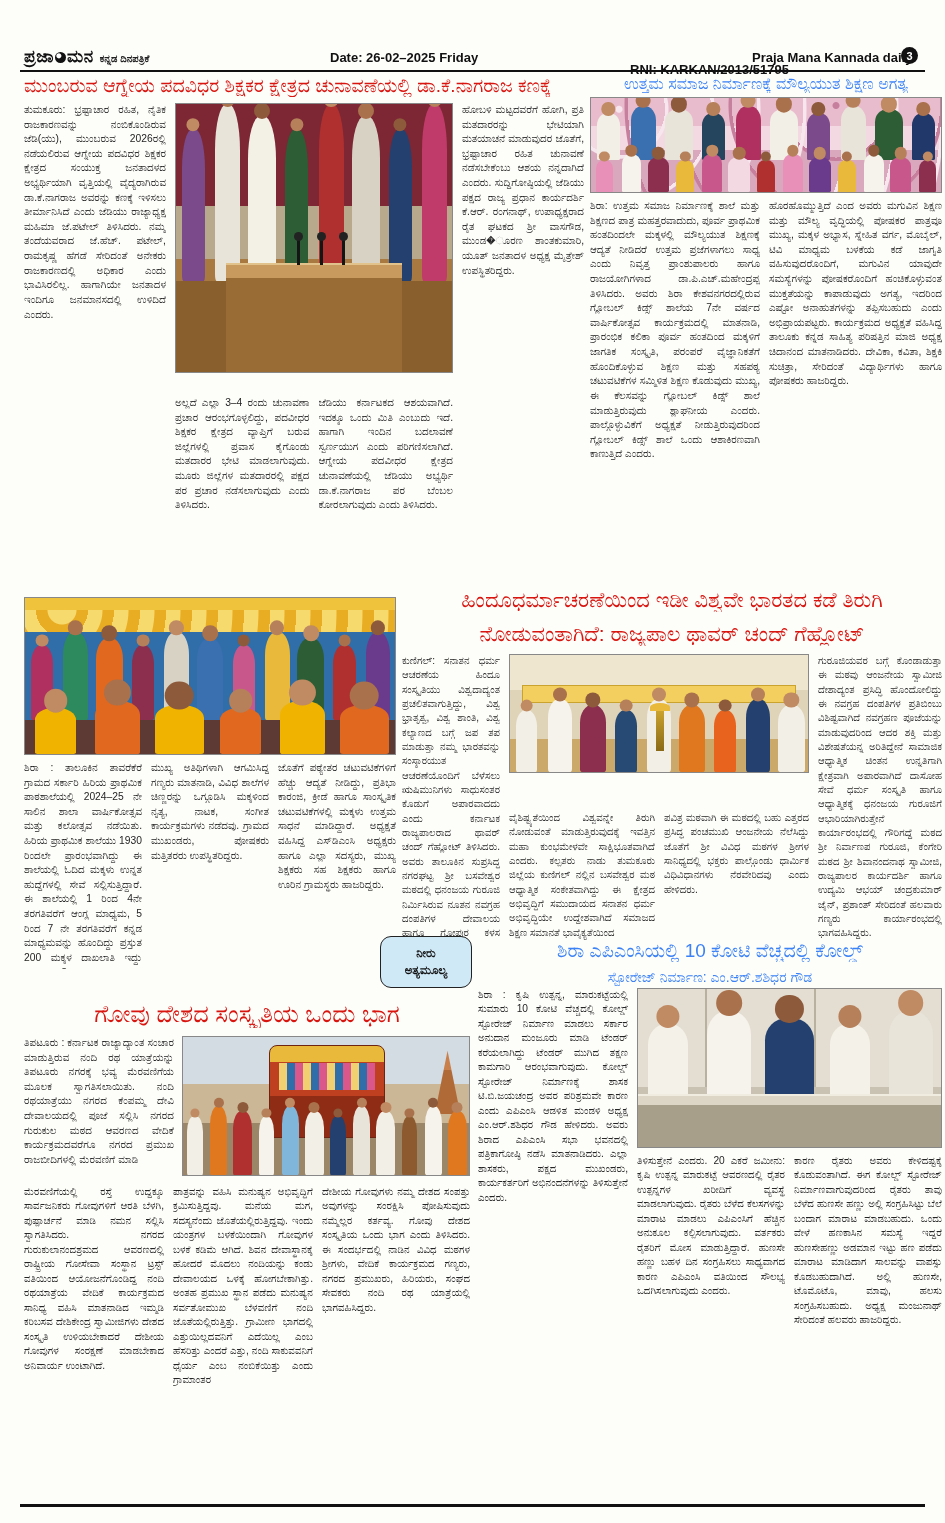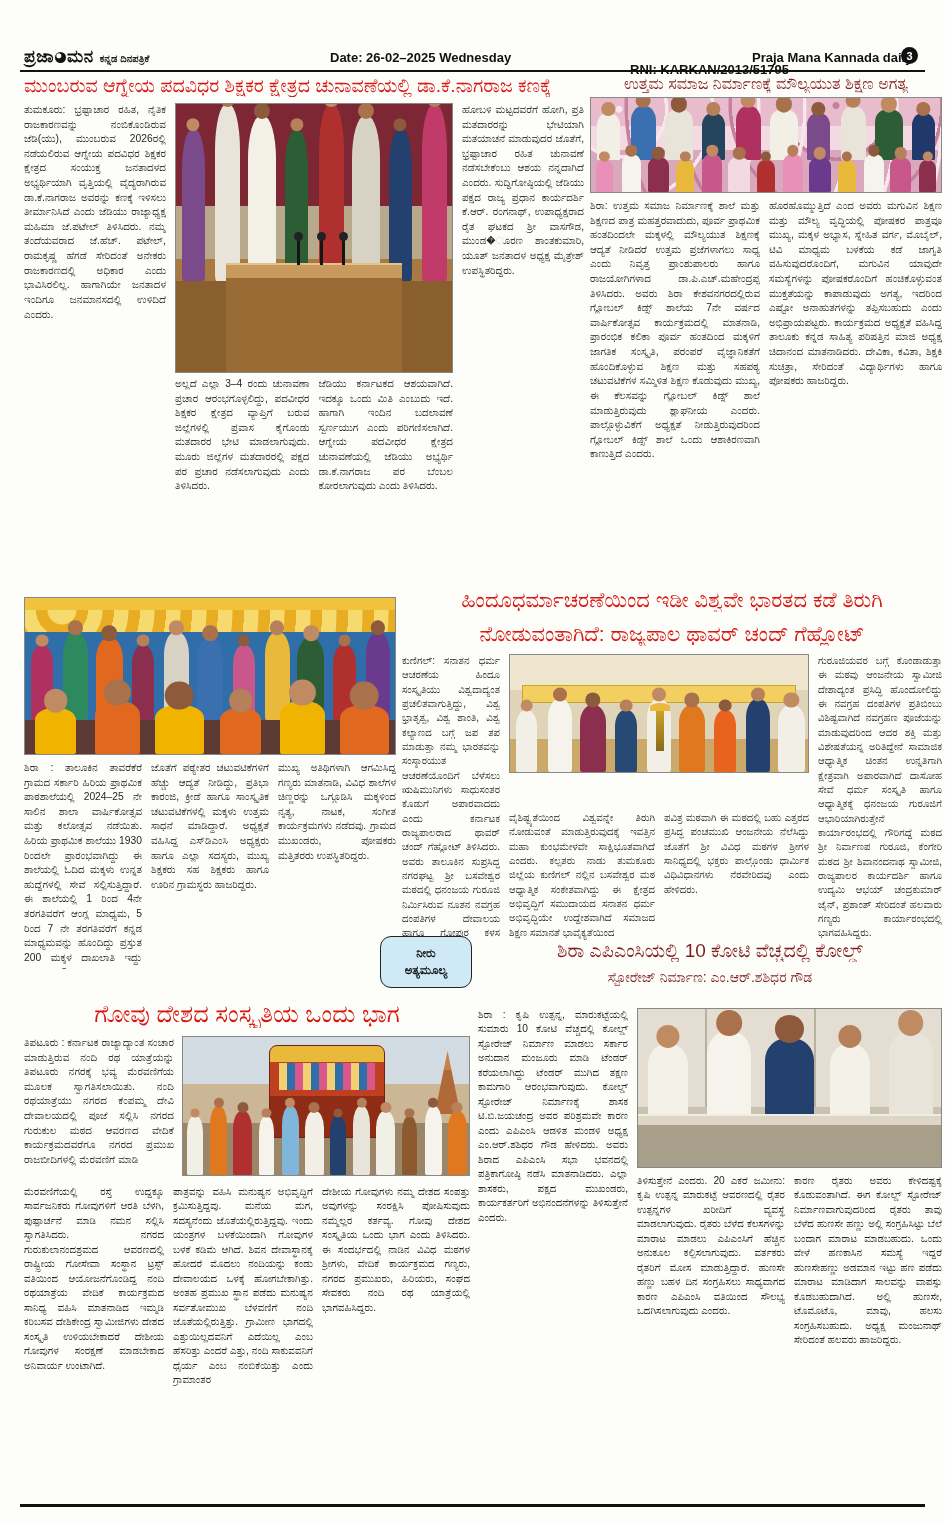--- a/index.html
+++ b/index.html
@@ -11,21 +11,21 @@
   .mast-sub{font-size:10px;font-weight:bold;color:#222;margin-left:6px;}
   .hdr-txt{font-weight:bold;font-size:13px;color:#111;white-space:nowrap;}
   .emblem{display:inline-block;width:11px;height:11px;border-radius:50%;
           background:radial-gradient(circle at 35% 35%,#fff 0 2px,#111 3px);vertical-align:-1px;margin:0 1px;}
   .pgno{width:17px;height:17px;border-radius:50%;background:#111;color:#fff;font-size:11px;
         font-weight:bold;display:flex;align-items:center;justify-content:center;}
   .rule{background:#111;}
   
   .hl{font-weight:normal;white-space:nowrap;overflow:hidden;}
   .hl-red{color:#d9150f;}
-  .hl-blk{color:#7f1d1d;}
+  .hl-blk{color:#3b82f6;}
   
   .cols{display:flex;gap:9px;}
   .bcol{font-size:10.3px;line-height:1.42;text-align:justify;overflow:hidden;color:#242424;}
   .lead-sp{letter-spacing:.1px;}
   
   .photo{position:relative;overflow:hidden;background:#b9b2a6;border:1px solid #888;}
   .person{position:absolute;bottom:0;border-radius:45% 45% 6% 6% / 26% 26% 4% 4%;}
   .head{position:absolute;left:50%;top:0;transform:translate(-50%,-82%);
         width:58%;padding-top:58%;border-radius:50%;}
   
@@ -68,31 +68,31 @@
         font-weight:bold;font-size:11.5px;color:#111;line-height:1.5;}
 </style>
 </head>
 <body>
 
 <div id="page">
 
   <div class="abs" style="left:24px;top:47px;">
     <span class="mast">ಪ್ರಜಾ</span><span class="emblem"></span><span class="mast">ಮನ</span><span class="mast-sub">ಕನ್ನಡ ದಿನಪತ್ರಿಕೆ</span>
   </div>
-  <div class="abs hdr-txt" style="left:330px;top:50px;">Date: 26-02–2025 Wednesday</div>
+  <div class="abs hdr-txt" style="left:330px;top:50px;">Date: 26-02–2025 Friday</div>
   <div class="abs hdr-txt" style="left:630px;top:62px;">RNI: KARKAN/2013/51795</div>
   <div class="abs hdr-txt" style="left:752px;top:50px;">Praja Mana Kannada daily</div>
   <div class="abs pgno" style="left:901px;top:47px;">3</div>
   <div class="abs rule" style="left:20px;top:70px;width:905px;height:2px;"></div>
 
   <div class="abs" style="left:24px;top:75px;width:560px;">
     <div class="hl hl-red" style="font-size:19px;">ಮುಂಬರುವ ಆಗ್ನೇಯ ಪದವಿಧರ ಶಿಕ್ಷಕರ ಕ್ಷೇತ್ರದ ಚುನಾವಣೆಯಲ್ಲಿ ಡಾ.ಕೆ.ನಾಗರಾಜ ಕಣಕ್ಕೆ</div>
     <div class="cols" style="margin-top:6px;height:478px;">
       <div class="bcol" style="width:142px;">ತುಮಕೂರು: ಭ್ರಷ್ಟಾಚಾರ ರಹಿತ, ನೈತಿಕ ರಾಜಕಾರಣವನ್ನು ನಂಬಿಕೊಂಡಿರುವ ಜೆಡಿ(ಯು), ಮುಂಬರುವ 2026ರಲ್ಲಿ ನಡೆಯಲಿರುವ ಆಗ್ನೇಯ ಪದವಿಧರ ಶಿಕ್ಷಕರ ಕ್ಷೇತ್ರದ ಸಂಯುಕ್ತ ಜನತಾದಳದ ಅಭ್ಯರ್ಥಿಯಾಗಿ ವೃತ್ತಿಯಲ್ಲಿ ವೈದ್ಯರಾಗಿರುವ ಡಾ.ಕೆ.ನಾಗರಾಜ ಅವರನ್ನು ಕಣಕ್ಕೆ ಇಳಿಸಲು ತೀರ್ಮಾನಿಸಿದೆ ಎಂದು ಜೆಡಿಯು ರಾಜ್ಯಾಧ್ಯಕ್ಷ ಮಹಿಮಾ ಜೆ.ಪಟೇಲ್ ತಿಳಿಸಿದರು. ನಮ್ಮ ತಂದೆಯವರಾದ ಜೆ.ಹೆಚ್. ಪಟೇಲ್, ರಾಮಕೃಷ್ಣ ಹೆಗಡೆ ಸೇರಿದಂತೆ ಅನೇಕರು ರಾಜಕಾರಣದಲ್ಲಿ ಅಧಿಕಾರ ಎಂದು ಭಾವಿಸಿರಲಿಲ್ಲ. ಹಾಗಾಗಿಯೇ ಜನತಾದಳ ಇಂದಿಗೂ ಜನಮಾನಸದಲ್ಲಿ ಉಳಿದಿದೆ ಎಂದರು.</div>
-      <div style="width:278px;display:flex;flex-direction:column;gap:4px;">
+      <div style="width:278px;display:flex;flex-direction:column;gap:23px;">
         <div class="photo ph-press" style="height:268px;">
           <div class="crowd" style="position:absolute;inset:0;">
               <div class="person" style="width: 8.25%; left: 2.125%; height: 56.76%; bottom: 34%; background: rgb(122, 74, 138);">
                 <div class="head" style="background: rgb(192, 138, 99);"></div>
               </div>
               <div class="person" style="width: 9.125%; left: 14.1875%; height: 66%; bottom: 34%; background: rgb(232, 228, 218);">
                 <div class="head" style="background: rgb(169, 113, 76);"></div>
               </div>
               <div class="person" style="width: 10%; left: 26.25%; height: 61.38%; bottom: 34%; background: rgb(243, 240, 230);">
                 <div class="head" style="background: rgb(141, 90, 59);"></div>
@@ -263,22 +263,22 @@
           <div class="person" style="width: 12.1667%; left: 68.9167%; height: 34%; bottom: 0%; background: rgb(240, 180, 0);">
             <div class="head" style="background: rgb(192, 138, 99);"></div>
           </div>
           <div class="person" style="width: 13.3333%; left: 85%; height: 31.62%; bottom: 0%; background: rgb(224, 104, 31);">
             <div class="head" style="background: rgb(169, 113, 76);"></div>
           </div>
         </div>
     </div>
     <div class="cols" style="margin-top:6px;height:208px;">
       <div class="bcol" style="width:118px;">ಶಿರಾ : ತಾಲೂಕಿನ ತಾವರೆಕೆರೆ ಗ್ರಾಮದ ಸರ್ಕಾರಿ ಹಿರಿಯ ಪ್ರಾಥಮಿಕ ಪಾಠಶಾಲೆಯಲ್ಲಿ 2024–25 ನೇ ಸಾಲಿನ ಶಾಲಾ ವಾರ್ಷಿಕೋತ್ಸವ ಮತ್ತು ಕಲೋತ್ಸವ ನಡೆಯಿತು. ಹಿರಿಯ ಪ್ರಾಥಮಿಕ ಶಾಲೆಯು 1930 ರಿಂದಲೇ ಪ್ರಾರಂಭವಾಗಿದ್ದು ಈ ಶಾಲೆಯಲ್ಲಿ ಓದಿದ ಮಕ್ಕಳು ಉನ್ನತ ಹುದ್ದೆಗಳಲ್ಲಿ ಸೇವೆ ಸಲ್ಲಿಸುತ್ತಿದ್ದಾರೆ. ಈ ಶಾಲೆಯಲ್ಲಿ 1 ರಿಂದ 4ನೇ ತರಗತಿವರೆಗೆ ಆಂಗ್ಲ ಮಾಧ್ಯಮ, 5 ರಿಂದ 7 ನೇ ತರಗತಿವರೆಗೆ ಕನ್ನಡ ಮಾಧ್ಯಮವನ್ನು ಹೊಂದಿದ್ದು ಪ್ರಸ್ತುತ 200 ಮಕ್ಕಳ ದಾಖಲಾತಿ ಇದ್ದು ನಿರಂತರ 8 ಜನ ಶಿಕ್ಷಕರಿದ್ದಾರೆ. ಶಾಲೆಯಲ್ಲಿ ಪಠ್ಯ ಚಟುವಟಿಕೆಗಳ</div>
+      <div class="bcol" style="flex:1;">ಮುಖ್ಯ ಅತಿಥಿಗಳಾಗಿ ಆಗಮಿಸಿದ್ದ ಗಣ್ಯರು ಮಾತನಾಡಿ, ವಿವಿಧ ಶಾಲೆಗಳ ಚಿಣ್ಣರನ್ನು ಒಗ್ಗೂಡಿಸಿ ಮಕ್ಕಳಿಂದ ನೃತ್ಯ, ನಾಟಕ, ಸಂಗೀತ ಕಾರ್ಯಕ್ರಮಗಳು ನಡೆದವು. ಗ್ರಾಮದ ಮುಖಂಡರು, ಪೋಷಕರು ಮತ್ತಿತರರು ಉಪಸ್ಥಿತರಿದ್ದರು.</div>
       <div class="bcol" style="width:118px;">ಜೊತೆಗೆ ಪಠ್ಯೇತರ ಚಟುವಟಿಕೆಗಳಿಗೆ ಹೆಚ್ಚು ಆದ್ಯತೆ ನೀಡಿದ್ದು, ಪ್ರತಿಭಾ ಕಾರಂಜಿ, ಕ್ರೀಡೆ ಹಾಗೂ ಸಾಂಸ್ಕೃತಿಕ ಚಟುವಟಿಕೆಗಳಲ್ಲಿ ಮಕ್ಕಳು ಉತ್ತಮ ಸಾಧನೆ ಮಾಡಿದ್ದಾರೆ. ಅಧ್ಯಕ್ಷತೆ ವಹಿಸಿದ್ದ ಎಸ್‌ಡಿಎಂಸಿ ಅಧ್ಯಕ್ಷರು ಹಾಗೂ ಎಲ್ಲಾ ಸದಸ್ಯರು, ಮುಖ್ಯ ಶಿಕ್ಷಕರು ಸಹ ಶಿಕ್ಷಕರು ಹಾಗೂ ಊರಿನ ಗ್ರಾಮಸ್ಥರು ಹಾಜರಿದ್ದರು.</div>
-      <div class="bcol" style="flex:1;">ಮುಖ್ಯ ಅತಿಥಿಗಳಾಗಿ ಆಗಮಿಸಿದ್ದ ಗಣ್ಯರು ಮಾತನಾಡಿ, ವಿವಿಧ ಶಾಲೆಗಳ ಚಿಣ್ಣರನ್ನು ಒಗ್ಗೂಡಿಸಿ ಮಕ್ಕಳಿಂದ ನೃತ್ಯ, ನಾಟಕ, ಸಂಗೀತ ಕಾರ್ಯಕ್ರಮಗಳು ನಡೆದವು. ಗ್ರಾಮದ ಮುಖಂಡರು, ಪೋಷಕರು ಮತ್ತಿತರರು ಉಪಸ್ಥಿತರಿದ್ದರು.</div>
     </div>
   </div>
 
   <div class="abs" style="left:402px;top:588px;width:540px;">
     <div class="hl hl-red" style="font-size:21px;text-align:center;">ಹಿಂದೂಧರ್ಮಾಚರಣೆಯಿಂದ ಇಡೀ ವಿಶ್ವವೇ ಭಾರತದ ಕಡೆ ತಿರುಗಿ</div>
     <div class="hl hl-red" style="font-size:21px;text-align:center;margin-top:10px;">ನೋಡುವಂತಾಗಿದೆ: ರಾಜ್ಯಪಾಲ ಥಾವರ್ ಚಂದ್ ಗೆಹ್ಲೋಟ್</div>
     <div class="cols" style="margin-top:8px;height:286px;">
       <div class="bcol" style="width:98px;font-size:10.1px;">ಕುಣಿಗಲ್: ಸನಾತನ ಧರ್ಮ ಆಚರಣೆಯ ಹಿಂದೂ ಸಂಸ್ಕೃತಿಯು ವಿಶ್ವದಾದ್ಯಂತ ಪ್ರಚಲಿತವಾಗುತ್ತಿದ್ದು, ವಿಶ್ವ ಭ್ರಾತೃತ್ವ, ವಿಶ್ವ ಶಾಂತಿ, ವಿಶ್ವ ಕಲ್ಯಾಣದ ಬಗ್ಗೆ ಜಪ ತಪ ಮಾಡುತ್ತಾ ನಮ್ಮ ಭಾರತವನ್ನು ಸಂಸ್ಕಾರಯುತ ಆಚರಣೆಯೊಂದಿಗೆ ಬೆಳೆಸಲು ಋಷಿಮುನಿಗಳು ಸಾಧುಸಂತರ ಕೊಡುಗೆ ಅಪಾರವಾದದು ಎಂದು ಕರ್ನಾಟಕ ರಾಜ್ಯಪಾಲರಾದ ಥಾವರ್ ಚಂದ್ ಗೆಹ್ಲೋಟ್ ತಿಳಿಸಿದರು. ಅವರು ತಾಲೂಕಿನ ಸುಪ್ರಸಿದ್ಧ ನಗರಘಟ್ಟ ಶ್ರೀ ಬಸವೇಶ್ವರ ಮಠದಲ್ಲಿ ಧನಂಜಯ ಗುರೂಜಿ ನಿರ್ಮಿಸಿರುವ ನೂತನ ನವಗ್ರಹ ದಂಪತಿಗಳ ದೇವಾಲಯ ಹಾಗೂ ಗೋಪುರ ಕಳಸ ಪ್ರತಿಷ್ಠಾಪನೆಯನ್ನು ಲೋಕಾರ್ಪಣೆಗೊಳಿಸಿ ಮಾತನಾಡುತ್ತಾ ಸನಾತನ ಧರ್ಮವಾದ ಹಿಂದೂ ಸಂಸ್ಕೃತಿಯು ತನ್ನ ನೆಲದ</div>
       <div style="width:300px;display:flex;flex-direction:column;gap:6px;">
         <div class="photo ph-lamp" style="height:126px;">
@@ -324,21 +324,21 @@
   </div>
 
   <div class="abs waterbox" style="left:380px;top:936px;width:90px;height:50px;">
     <span>ನೀರು</span>
     <span>ಅತ್ಯಮೂಲ್ಯ</span>
   </div>
 
   <div class="abs" style="left:478px;top:940px;width:464px;">
     <div class="hl hl-blk" style="font-size:19px;text-align:center;">ಶಿರಾ ಎಪಿಎಂಸಿಯಲ್ಲಿ 10 ಕೋಟಿ ವೆಚ್ಚದಲ್ಲಿ ಕೋಲ್ಡ್</div>
     <div class="hl hl-blk" style="font-size:14px;text-align:center;margin-top:7px;">ಸ್ಟೋರೇಜ್ ನಿರ್ಮಾಣ: ಎಂ.ಆರ್.ಶಶಿಧರ ಗೌಡ</div>
-    <div class="cols" style="margin-top:22px;height:498px;">
+    <div class="cols" style="margin-top:2px;height:498px;">
       <div class="bcol" style="width:150px;font-size:10.2px;">ಶಿರಾ : ಕೃಷಿ ಉತ್ಪನ್ನ, ಮಾರುಕಟ್ಟೆಯಲ್ಲಿ ಸುಮಾರು 10 ಕೋಟಿ ವೆಚ್ಚದಲ್ಲಿ ಕೋಲ್ಡ್ ಸ್ಟೋರೇಜ್ ನಿರ್ಮಾಣ ಮಾಡಲು ಸರ್ಕಾರ ಅನುದಾನ ಮಂಜೂರು ಮಾಡಿ ಟೆಂಡರ್ ಕರೆಯಲಾಗಿದ್ದು ಟೆಂಡರ್ ಮುಗಿದ ತಕ್ಷಣ ಕಾಮಗಾರಿ ಆರಂಭವಾಗುವುದು. ಕೋಲ್ಡ್ ಸ್ಟೋರೇಜ್ ನಿರ್ಮಾಣಕ್ಕೆ ಶಾಸಕ ಟಿ.ಬಿ.ಜಯಚಂದ್ರ ಅವರ ಪರಿಶ್ರಮವೇ ಕಾರಣ ಎಂದು ಎಪಿಎಂಸಿ ಆಡಳಿತ ಮಂಡಳಿ ಅಧ್ಯಕ್ಷ ಎಂ.ಆರ್.ಶಶಿಧರ ಗೌಡ ಹೇಳಿದರು. ಅವರು ಶಿರಾದ ಎಪಿಎಂಸಿ ಸಭಾ ಭವನದಲ್ಲಿ ಪತ್ರಿಕಾಗೋಷ್ಠಿ ನಡೆಸಿ ಮಾತನಾಡಿದರು. ಎಲ್ಲಾ ಶಾಸಕರು, ಪಕ್ಷದ ಮುಖಂಡರು, ಕಾರ್ಯಕರ್ತರಿಗೆ ಅಭಿನಂದನೆಗಳನ್ನು ತಿಳಿಸುತ್ತೇನೆ ಎಂದರು.</div>
       <div style="flex:1;display:flex;flex-direction:column;gap:6px;">
         <div class="photo ph-off" style="height:158px;">
           <div class="doorline" style="left:22%;"></div>
           <div class="doorline" style="left:58%;"></div>
           <div class="crowd" style="position:absolute;inset:0;">
               <div class="person" style="width: 13.2%; left: 3.4%; height: 49.88%; bottom: 28%; background: rgb(244, 241, 232);">
                 <div class="head" style="background: rgb(192, 138, 99);"></div>
               </div>
               <div class="person" style="width: 14.6%; left: 22.7%; height: 58%; bottom: 28%; background: rgb(246, 243, 236);">

